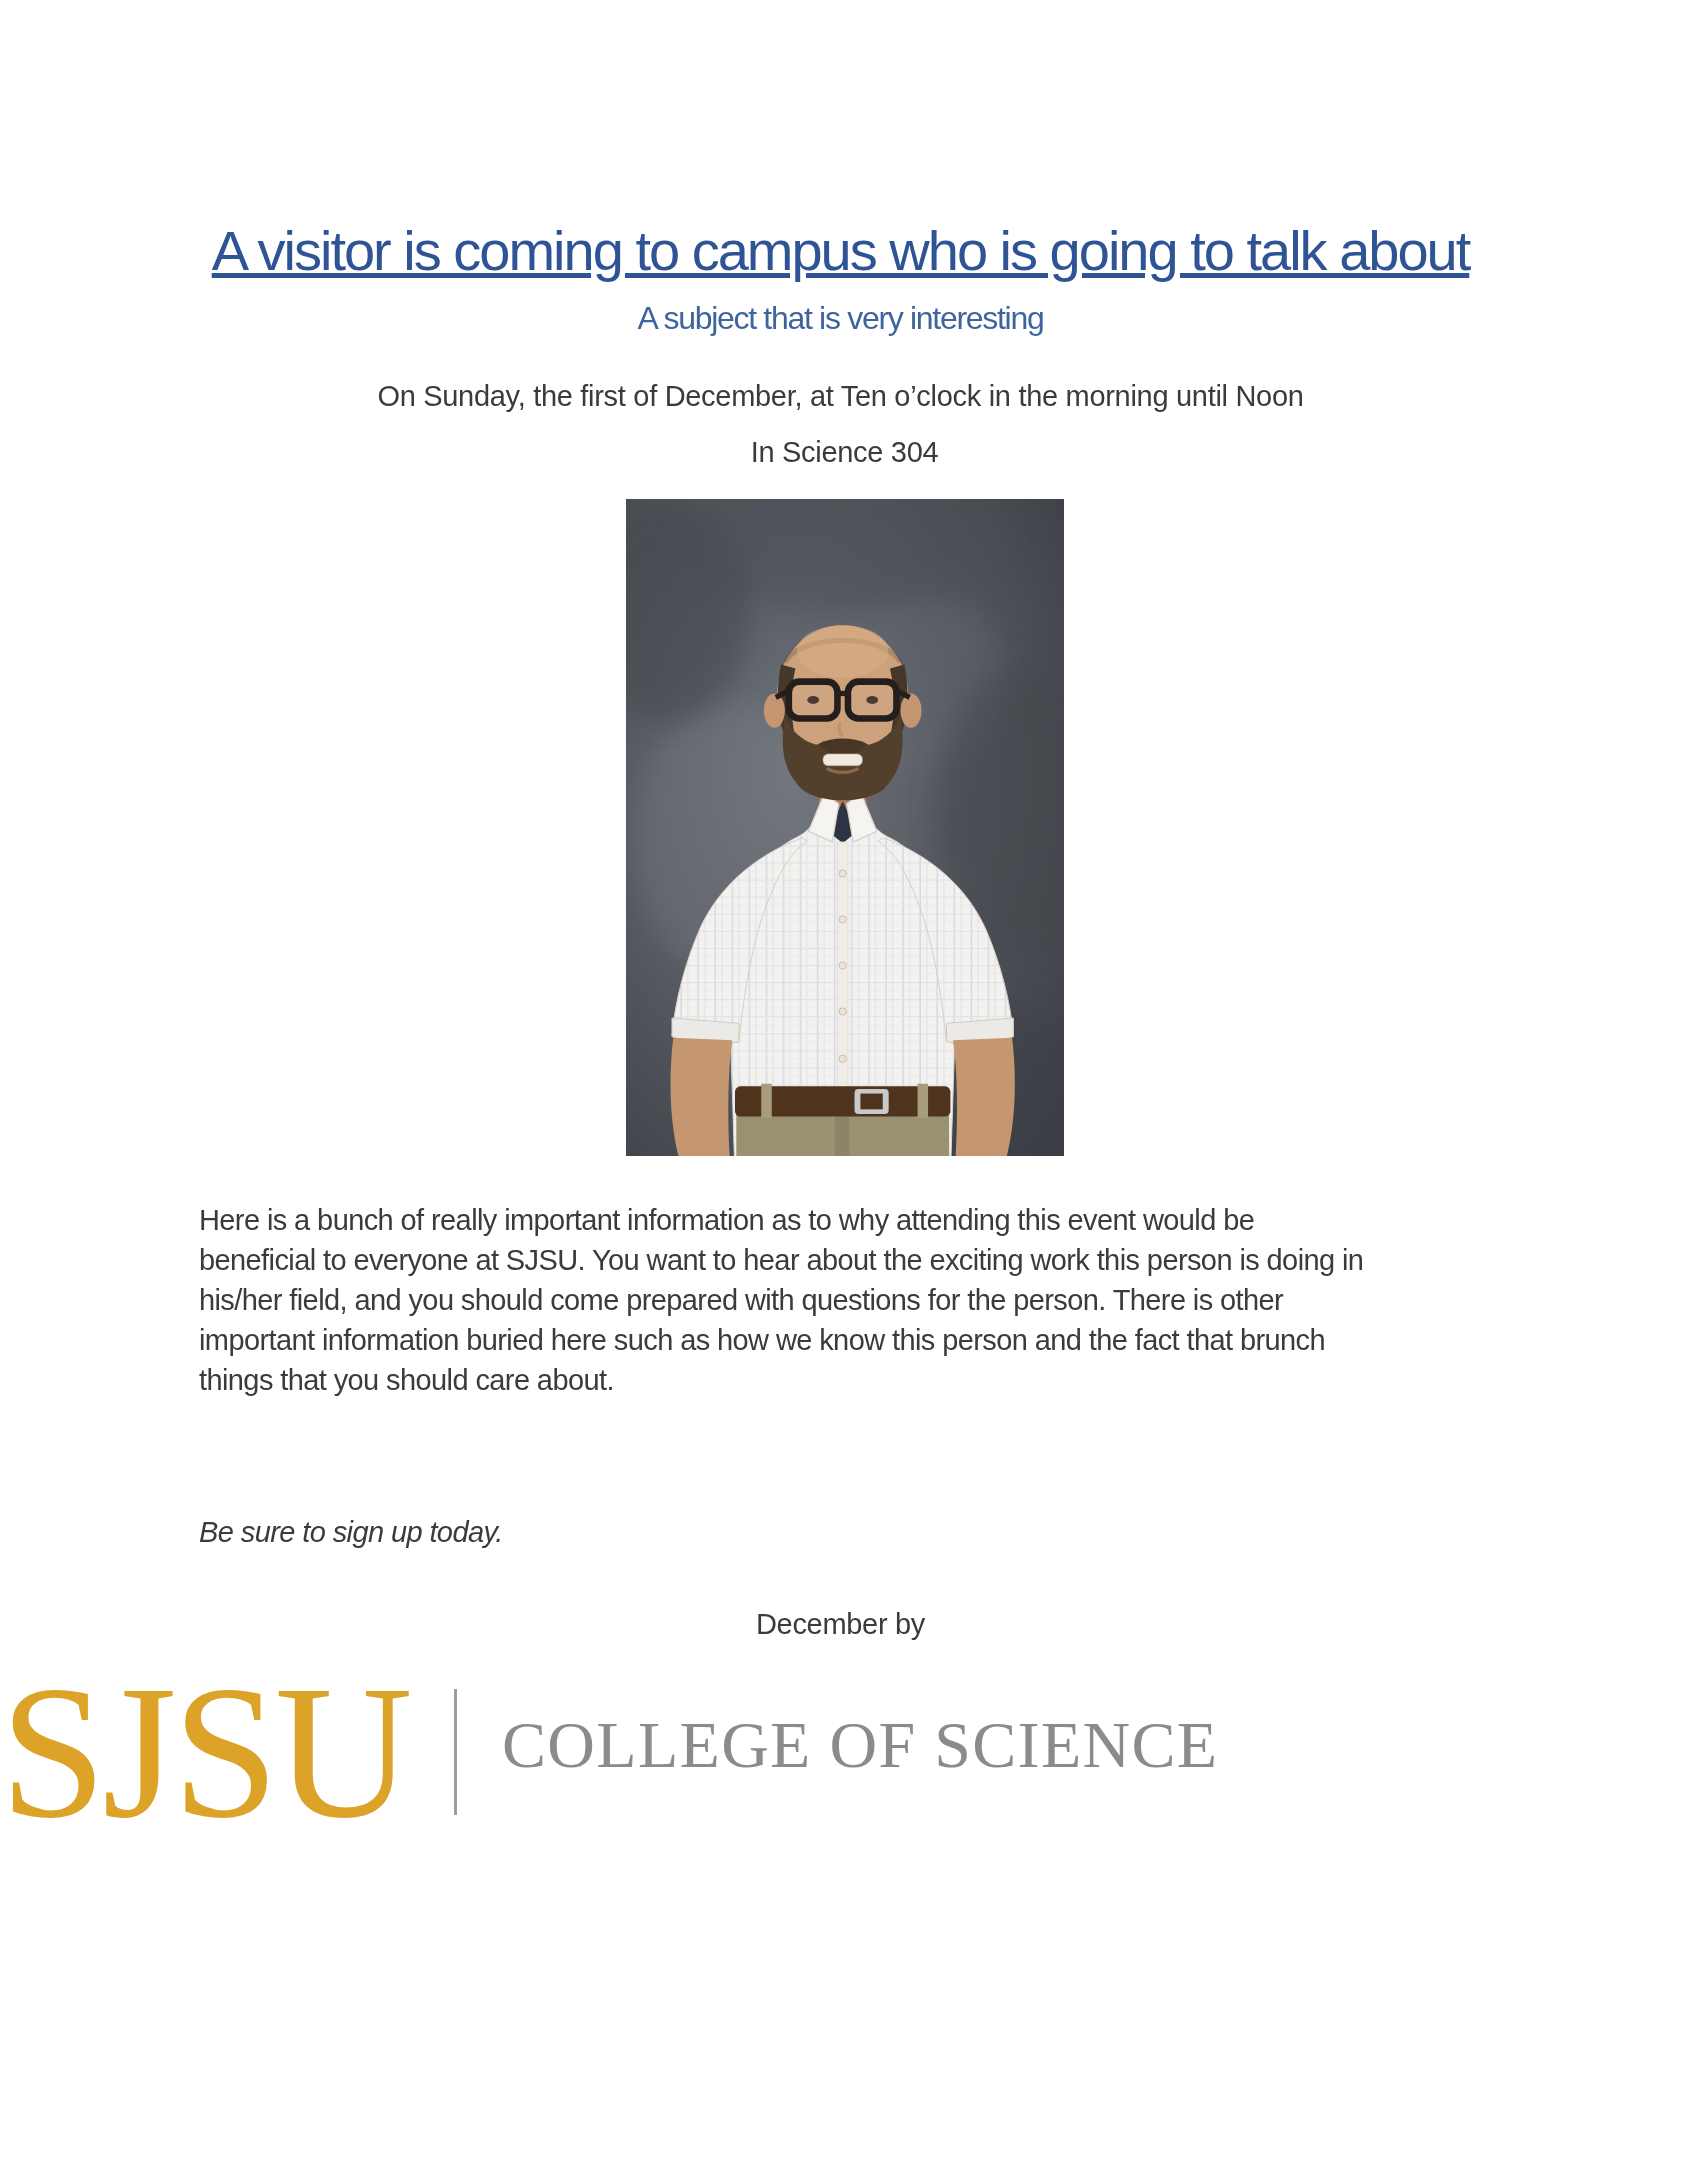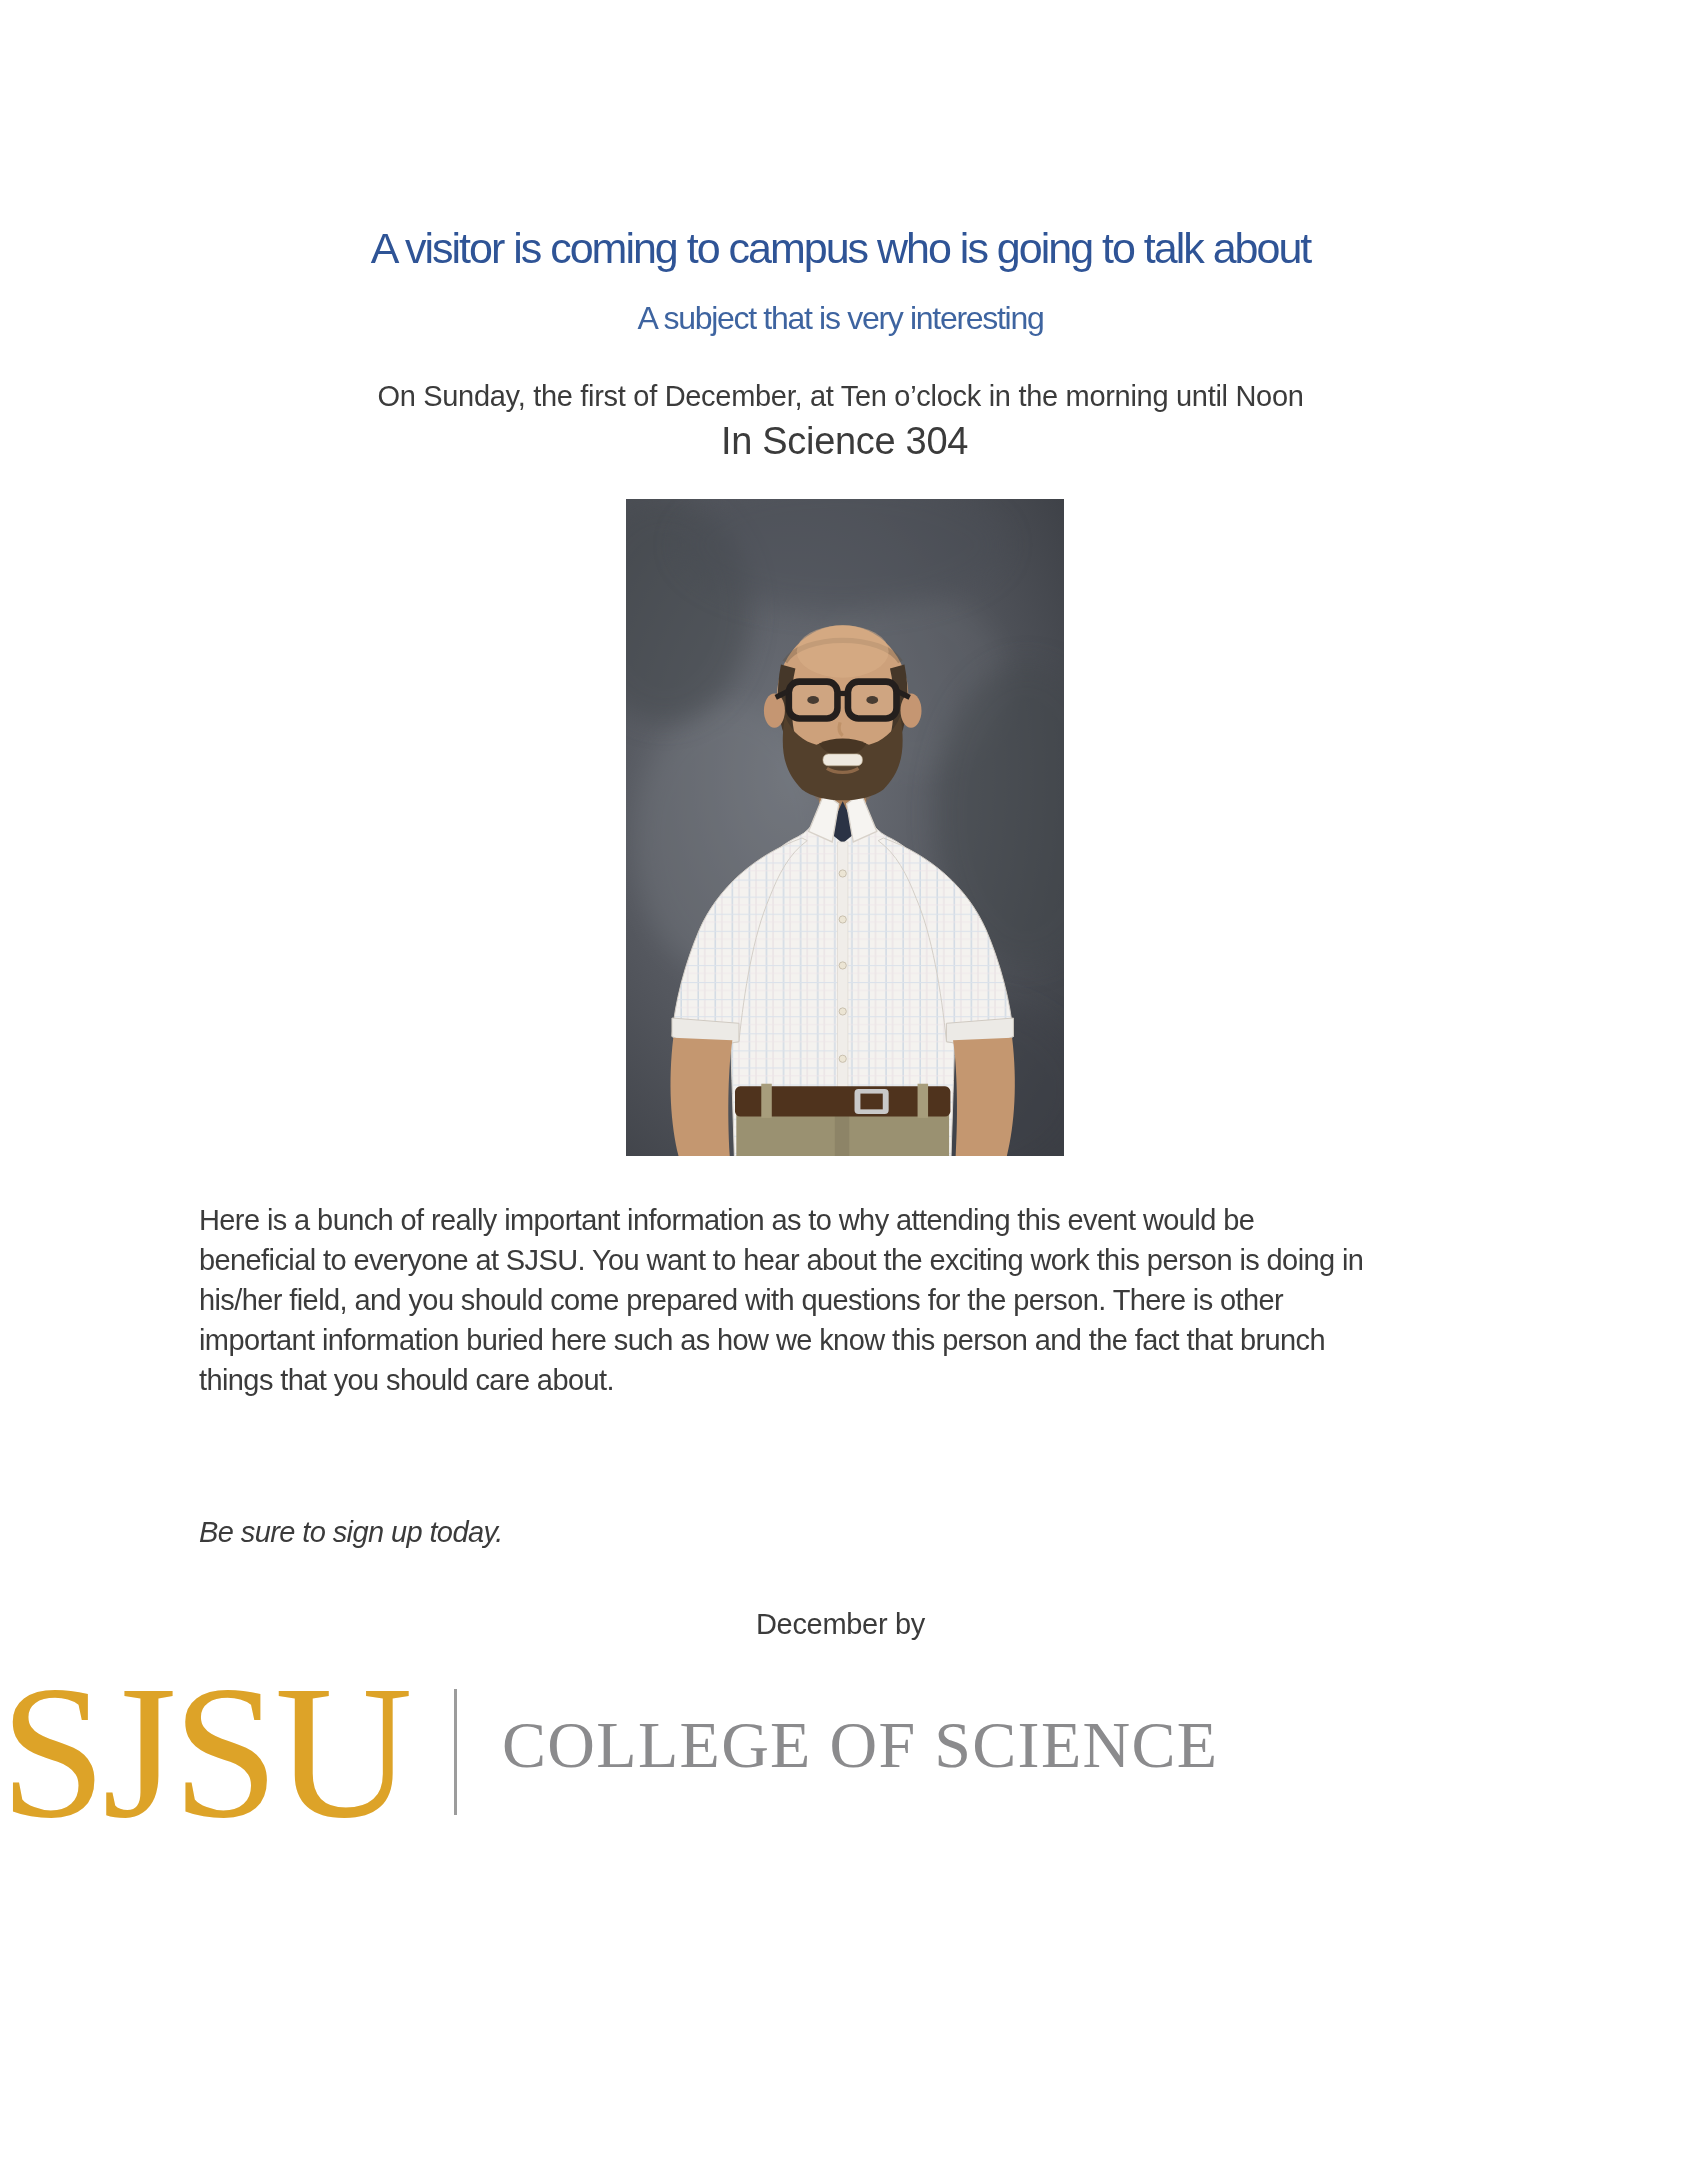--- a/index.html
+++ b/index.html
@@ -21,40 +21,41 @@
     font-family:"Liberation Sans", sans-serif;
   }
   .centerline{
     position:absolute;
     left:0;
     width:100%;
     text-align:center;
     white-space:nowrap;
   }
   .title{
-    top:224px;
-    font-size:43px;
+    top:218px;
+    font-size:56px;
     letter-spacing:-2px;
     color:var(--title-blue);
+    text-decoration:underline;
   }
   .subtitle{
     top:300px;
     font-size:32px;
     letter-spacing:-1.3px;
     color:var(--subtitle-blue);
   }
   .when{
     top:380px;
     font-size:29px;
     letter-spacing:-0.3px;
     color:var(--body-text);
   }
   .where{
-    top:420px;
-    font-size:38px;
+    top:436px;
+    font-size:29px;
     letter-spacing:-0.3px;
     color:var(--body-text);
     padding-left:8px;
   }
   .photo{
     position:absolute;
     left:626px;
     top:499px;
     width:438px;
     height:657px;

